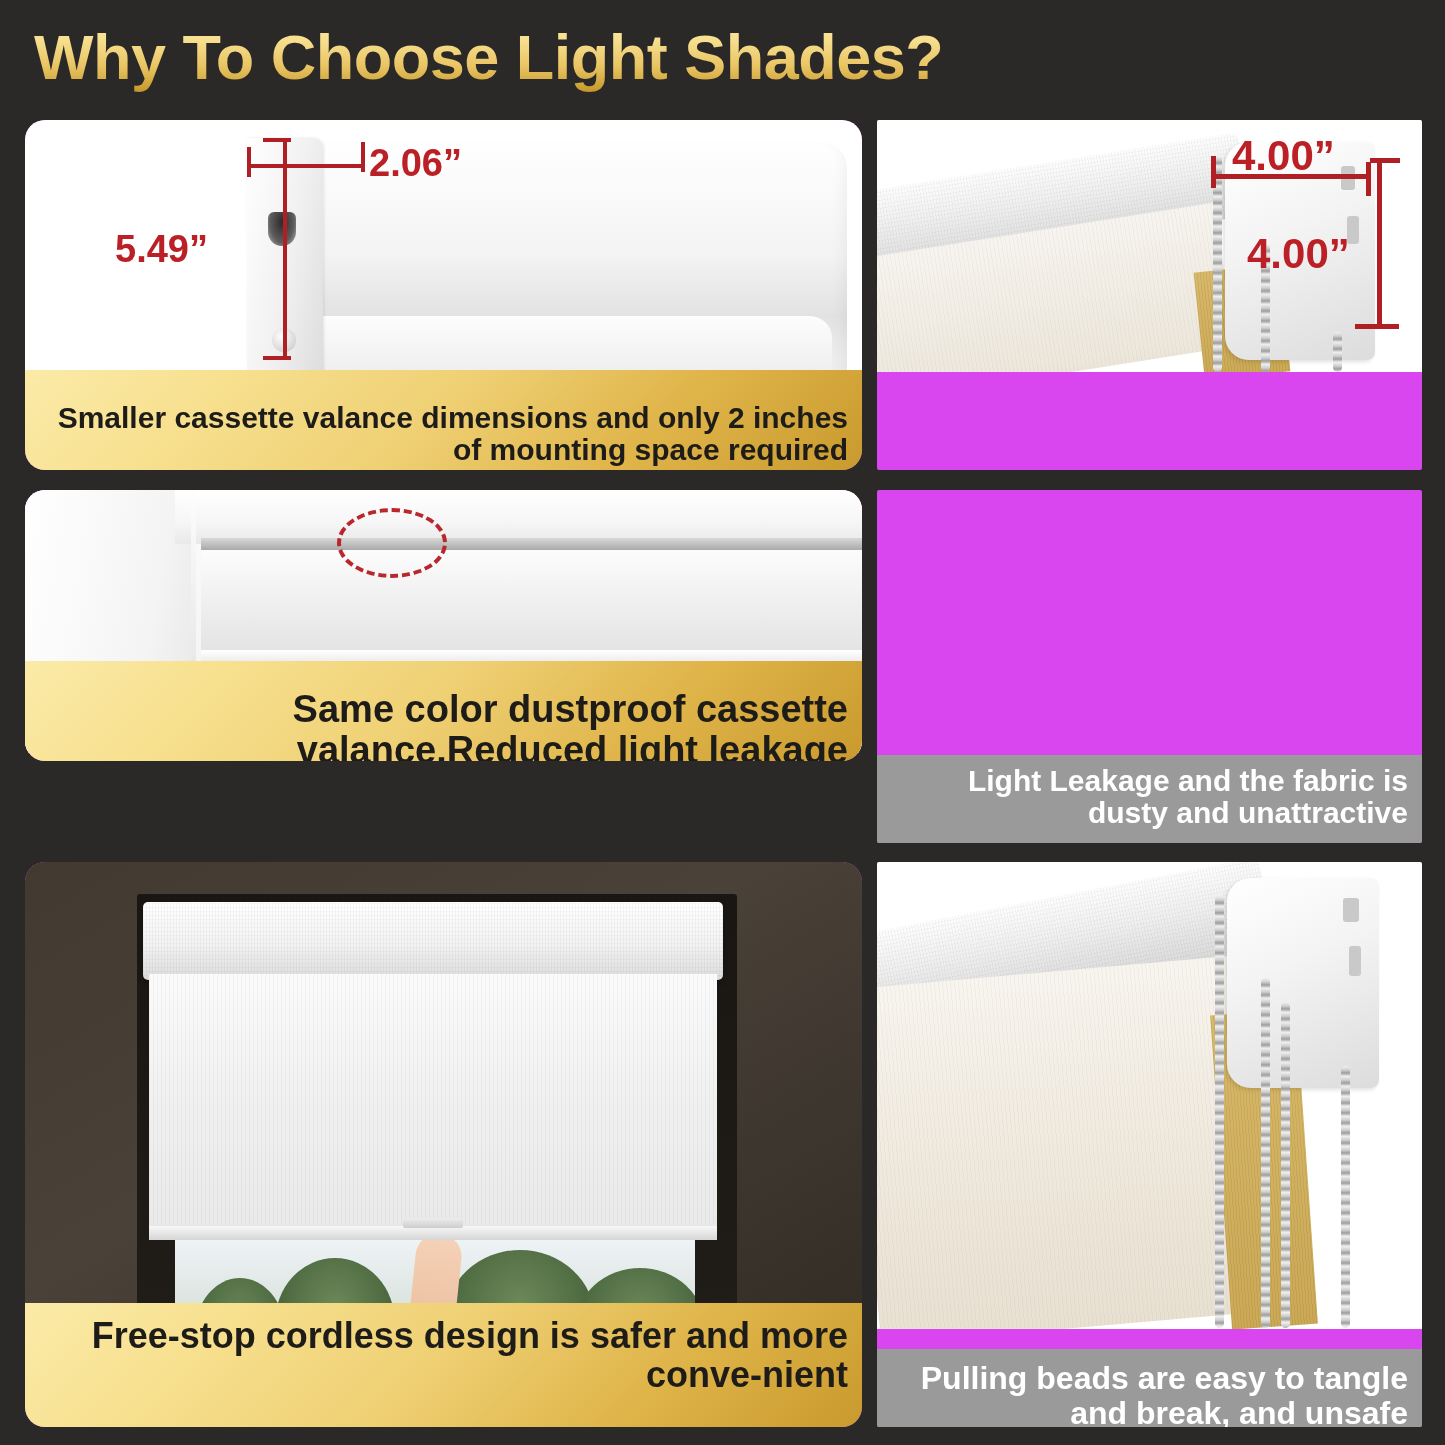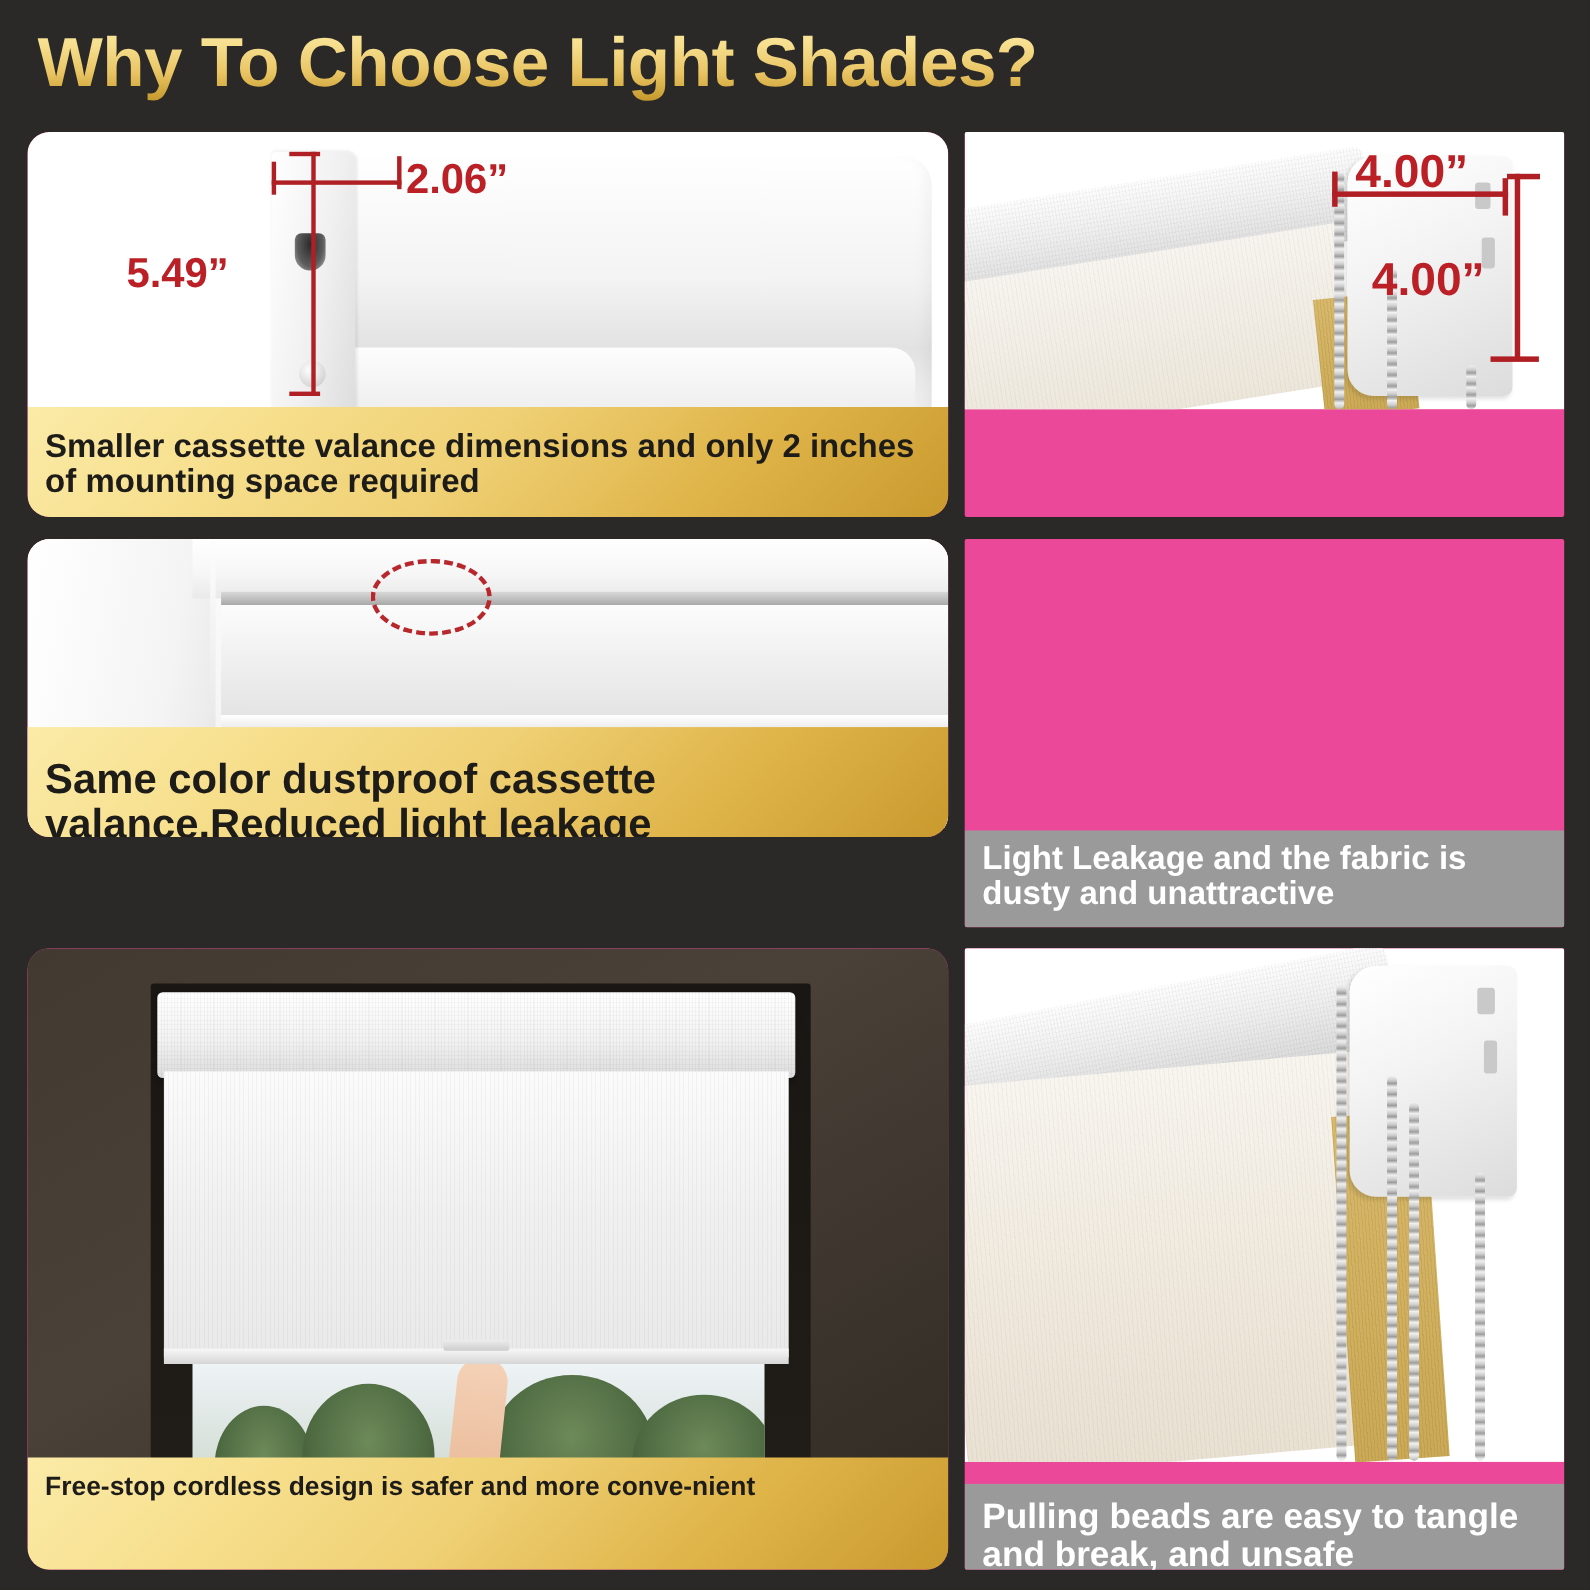--- a/index.html
+++ b/index.html
@@ -40,21 +40,22 @@
     -webkit-background-clip: text;
     background-clip: text;
     color: transparent;
     -webkit-text-fill-color: transparent;
   }
 
   
   .panel {
     position: absolute;
     overflow: hidden;
-    background: #ec4899;
+    background: #d946ef;
+    text-align: right;
   }
   .panel.good  { border-radius: 20px; }
   .panel.bad   { border-radius: 2px; }
 
   .photo {
     position: absolute;
     left: 0; right: 0; top: 0;
     overflow: hidden;
   }
 
@@ -259,21 +260,21 @@
       <div class="dim-line" style="left:222px; top:44px; width:118px; height:4px;"></div>
       <div class="tick" style="left:222px; top:27px; width:4px; height:30px;"></div>
       <div class="tick" style="left:336px; top:22px; width:4px; height:30px;"></div>
       <div class="dim-label" style="left:344px; top:22px; font-size:38px;">2.06”</div>
 
       <div class="dim-line" style="left:258px; top:18px; width:4px; height:222px;"></div>
       <div class="tick" style="left:238px; top:18px; width:28px; height:4px;"></div>
       <div class="tick" style="left:238px; top:236px; width:28px; height:4px;"></div>
       <div class="dim-label" style="left:90px; top:108px; font-size:38px;">5.49”</div>
     </div>
-    <div class="caption gold" style="height:100px; font-size:30px; padding-top:20px;">Smaller cassette valance dimensions and only 2 inches of mounting space required</div>
+    <div class="caption gold" style="height:100px; font-size:30px; padding-top:32px;">Smaller cassette valance dimensions and only 2 inches of mounting space required</div>
   </div>
 
   <div class="panel bad" style="left:877px; top:120px; width:545px; height:350px;">
     <div class="photo" style="height:252px; background:#fff;">
 
       <div style="position:absolute; left:-20px; top:42px; width:390px; height:84px;
                   background:linear-gradient(180deg,#fdfdfd 0%,#efefef 45%,#dadada 100%);
                   transform:rotate(-9deg); border-radius:10px;"></div>
       <div class="blinds-white" style="left:-20px; top:42px; width:390px; height:84px; transform:rotate(-9deg); border-radius:10px; position:absolute;"></div>
 
@@ -351,21 +352,21 @@
         <div class="tree" style="left:400px; top:28px; width:130px; height:120px;"></div>
       </div>
       <div class="p5-hand"></div>
       <div class="p5-valance"></div>
       <div class="blinds-white" style="position:absolute; left:118px; top:40px; width:580px; height:78px; border-radius:5px;"></div>
       <div class="p5-shade"></div>
       <div class="p5-rail"></div>
       <div style="position:absolute; left:378px; top:356px; width:60px; height:10px;
                   background:linear-gradient(180deg,#ededed,#cdcdcd); border-radius:2px;"></div>
     </div>
-    <div class="caption gold" style="height:102px; font-size:24px; padding-top:14px;">Free-stop cordless design is safer and more conve-nient</div>
+    <div class="caption gold" style="height:124px; font-size:36px; padding-top:14px;">Free-stop cordless design is safer and more conve-nient</div>
   </div>
 
   <div class="panel bad" style="left:877px; top:862px; width:545px; height:565px;">
     <div class="photo" style="height:467px; background:#ffffff;">
 
       <div style="position:absolute; left:-26px; top:34px; width:420px; height:92px;
                   background:linear-gradient(180deg,#fdfdfd 0%,#efefef 45%,#d9d9d9 100%);
                   transform:rotate(-11deg); border-radius:12px;"></div>
       <div class="blinds-white" style="position:absolute; left:-26px; top:34px; width:420px; height:92px;
                   transform:rotate(-11deg); border-radius:12px;"></div>

